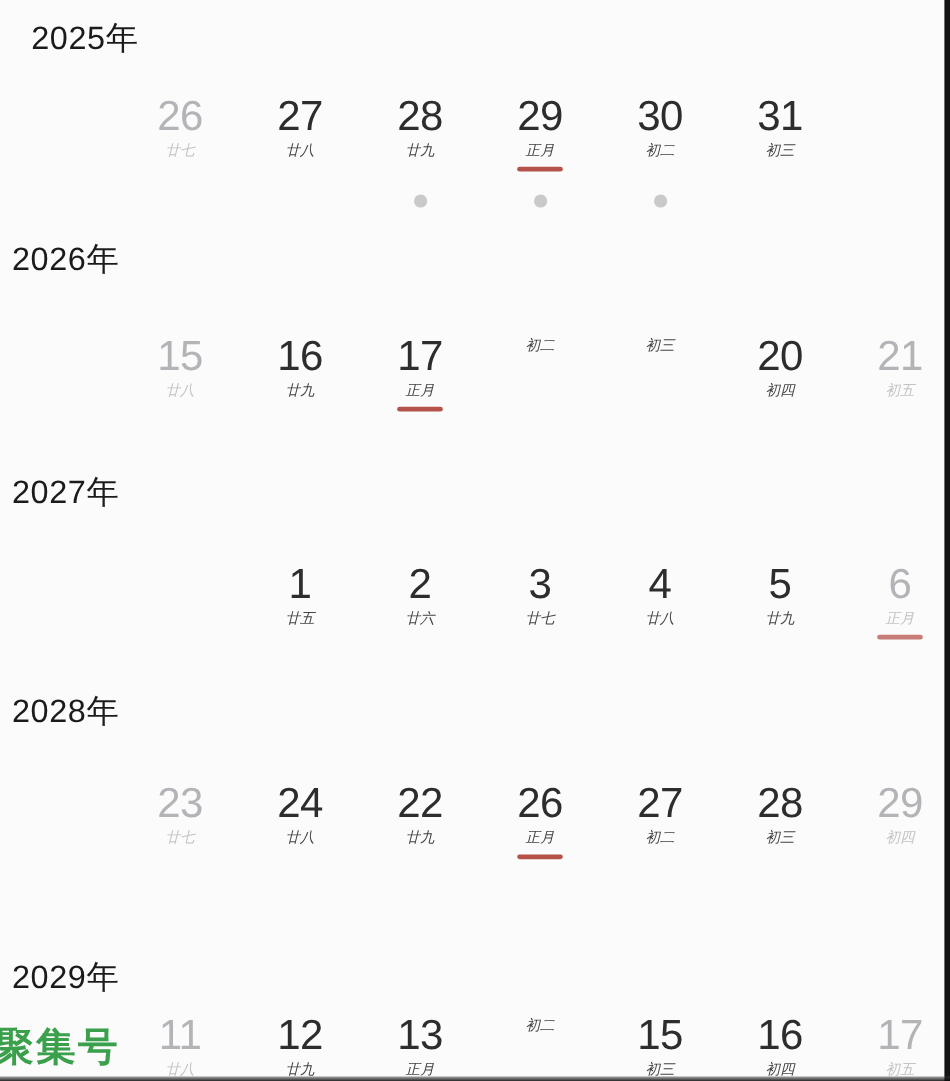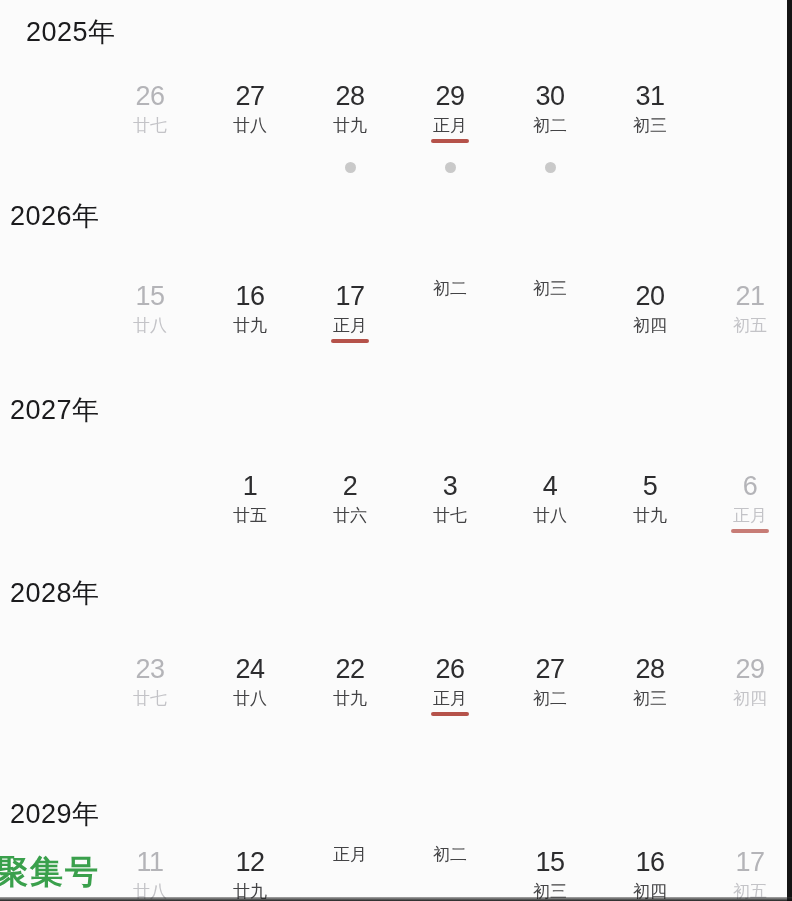--- a/index.html
+++ b/index.html
@@ -16,25 +16,25 @@
   }
   .week-row{
     position:absolute;left:100px;width:700px;
     display:flex;
   }
   .cell{
     width:100px;flex:0 0 100px;
     text-align:center;position:relative;height:100px;
   }
   .day{
-    font-size:27px;line-height:37px;font-weight:500;
+    font-size:35px;line-height:37px;font-weight:500;
     color:#2d2d2f;letter-spacing:-.5px;
   }
   .lunar{
-    font-size:17px;line-height:21px;color:#434345;
+    font-size:12px;line-height:21px;color:#434345;font-style:italic;
   }
   .cell.dim .day{color:#b4b4b8;}
   .cell.dim .lunar{color:#c3c3c7;}
   .underline{
     width:38px;height:4px;border-radius:2px;
     background:#b5524a;margin:3px auto 0;
   }
   .cell.dim .underline{opacity:.75;}
   .dot{
     position:absolute;top:84px;left:50%;
@@ -192,20 +192,21 @@
     <div class="week-row r4">
       <div class="cell dim">
         <div class="day">11</div>
         <div class="lunar">廿八</div>
       </div>
       <div class="cell">
         <div class="day">12</div>
         <div class="lunar">廿九</div>
       </div>
       <div class="cell">
+        <div class="day">13</div>
         <div class="lunar">正月</div>
       </div>
       <div class="cell">
         <div class="lunar">初二</div>
       </div>
       <div class="cell">
         <div class="day">15</div>
         <div class="lunar">初三</div>
       </div>
       <div class="cell">

